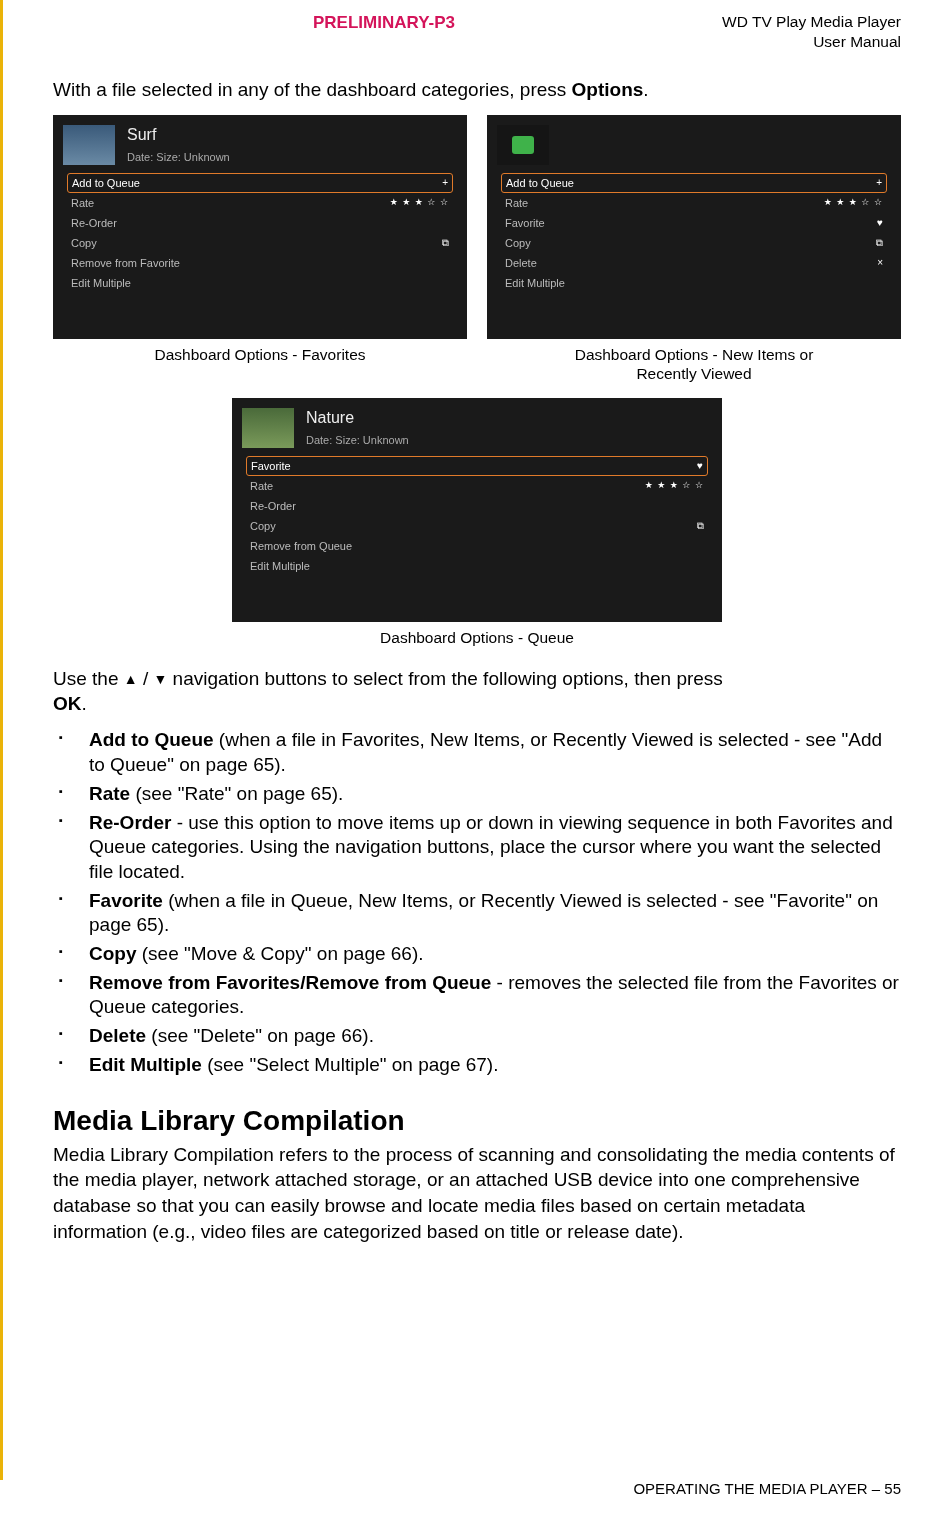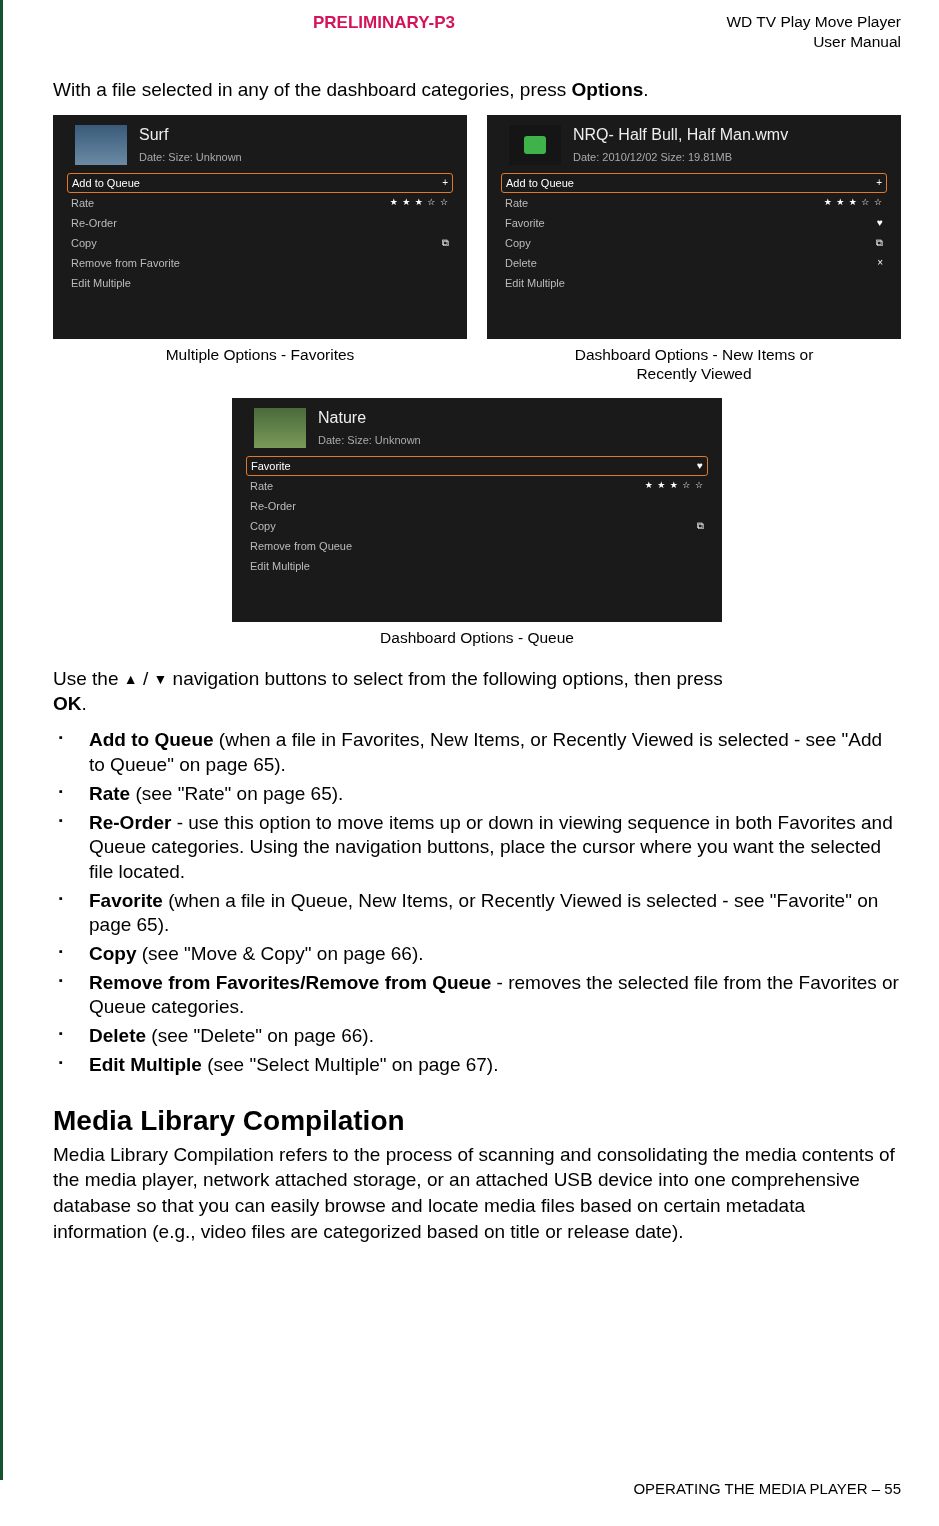--- a/index.html
+++ b/index.html
@@ -8,21 +8,21 @@
     width: 939px;
     height: 1526px;
     position: relative;
     background: #fff;
     color: #000;
     font-size: 19px;
     line-height: 1.3;
   }
   .page {
     padding: 12px 38px 0 50px;
-    border-left: 3px solid #14532d;
+    border-left: 3px solid #eab308;
     min-height: 1480px;
   }
   .hdr {
     display: flex;
     justify-content: space-between;
     align-items: flex-start;
     margin-bottom: 26px;
   }
   .prelim {
     color: #d4145a;
@@ -41,21 +41,21 @@
   .shots-row { display: flex; gap: 20px; margin-bottom: 6px; }
   .shot-wrap { flex: 1; }
   .shot {
     background: #1a1a1a;
     color: #ddd;
     font-size: 11px;
     position: relative;
     height: 224px;
     overflow: hidden;
   }
-  .shot .topbar { display: flex; padding: 10px 10px 2px 10px; gap: 12px; margin-left: 12px; }
+  .shot .topbar { display: flex; padding: 10px 10px 2px 10px; gap: 12px; }
   .shot .thumb { width: 52px; height: 40px; background: #333; flex: 0 0 auto; }
   .shot .thumb.surf { background: linear-gradient(#3a5a7a,#6a8aa5); }
   .shot .thumb.vid  { background:#151515; display:flex; align-items:center; justify-content:center; }
   .shot .thumb.vid::before { content:""; width:22px; height:18px; background:#3fb24a; border-radius:3px; }
   .shot .thumb.fox { background: linear-gradient(#4a6a3a,#7a9a5a); }
   .shot .tmeta { flex: 1; font-size: 11px; color: #aaa; }
   .shot .tmeta .ttl { color: #eee; font-size: 16px; margin-bottom: 4px; }
   .shot .menu { padding: 6px 14px 10px 14px; }
   .shot .menu .row { display:flex; justify-content:space-between; align-items:center; height:20px; color:#bbb; padding:0 4px; }
   .shot .menu .row.sel { border:1px solid #e07a2a; border-radius:3px; color:#fff; }
@@ -72,21 +72,21 @@
   p.mlc-body { line-height:1.35; }
   .footer { position:absolute; bottom:28px; right:38px; font-size:15px; }
 </style>
 </head>
 <body>
 
 <div class="page">
   <div class="hdr">
     <div class="prelim">PRELIMINARY-P3</div>
     <div class="prod">
-      <span>WD TV Play Move Player</span><br>
+      <span>WD TV Play Media Player</span><br>
       <span>User Manual</span>
     </div>
   </div>
 
   <p class="body">
     <span>With a file selected in any of the dashboard categories, press </span><span class="bold">Options</span><span>.</span>
   </p>
 
   <div class="shots-row">
     <div class="shot-wrap">
@@ -115,31 +115,27 @@
               <span class="ic">⧉</span>
             </div>
           <div class="row">
               <span>Remove from Favorite</span>
             </div>
           <div class="row">
               <span>Edit Multiple</span>
             </div>
         </div>
       </div>
-      <div class="caption">Multiple Options - Favorites</div>
+      <div class="caption">Dashboard Options - Favorites</div>
     </div>
 
     <div class="shot-wrap">
       <div class="shot">
         <div class="topbar">
           <div class="thumb vid"></div>
-          <div class="tmeta">
-            <div class="ttl">NRQ- Half Bull, Half Man.wmv</div>
-            <div>Date: 2010/12/02    Size: 19.81MB</div>
-          </div>
         </div>
         <div class="menu">
           <div class="row sel">
               <span>Add to Queue</span>
               <span class="ic">+</span>
             </div>
           <div class="row">
               <span>Rate</span>
               <span class="stars">★ ★ ★ ☆ ☆</span>
             </div>

